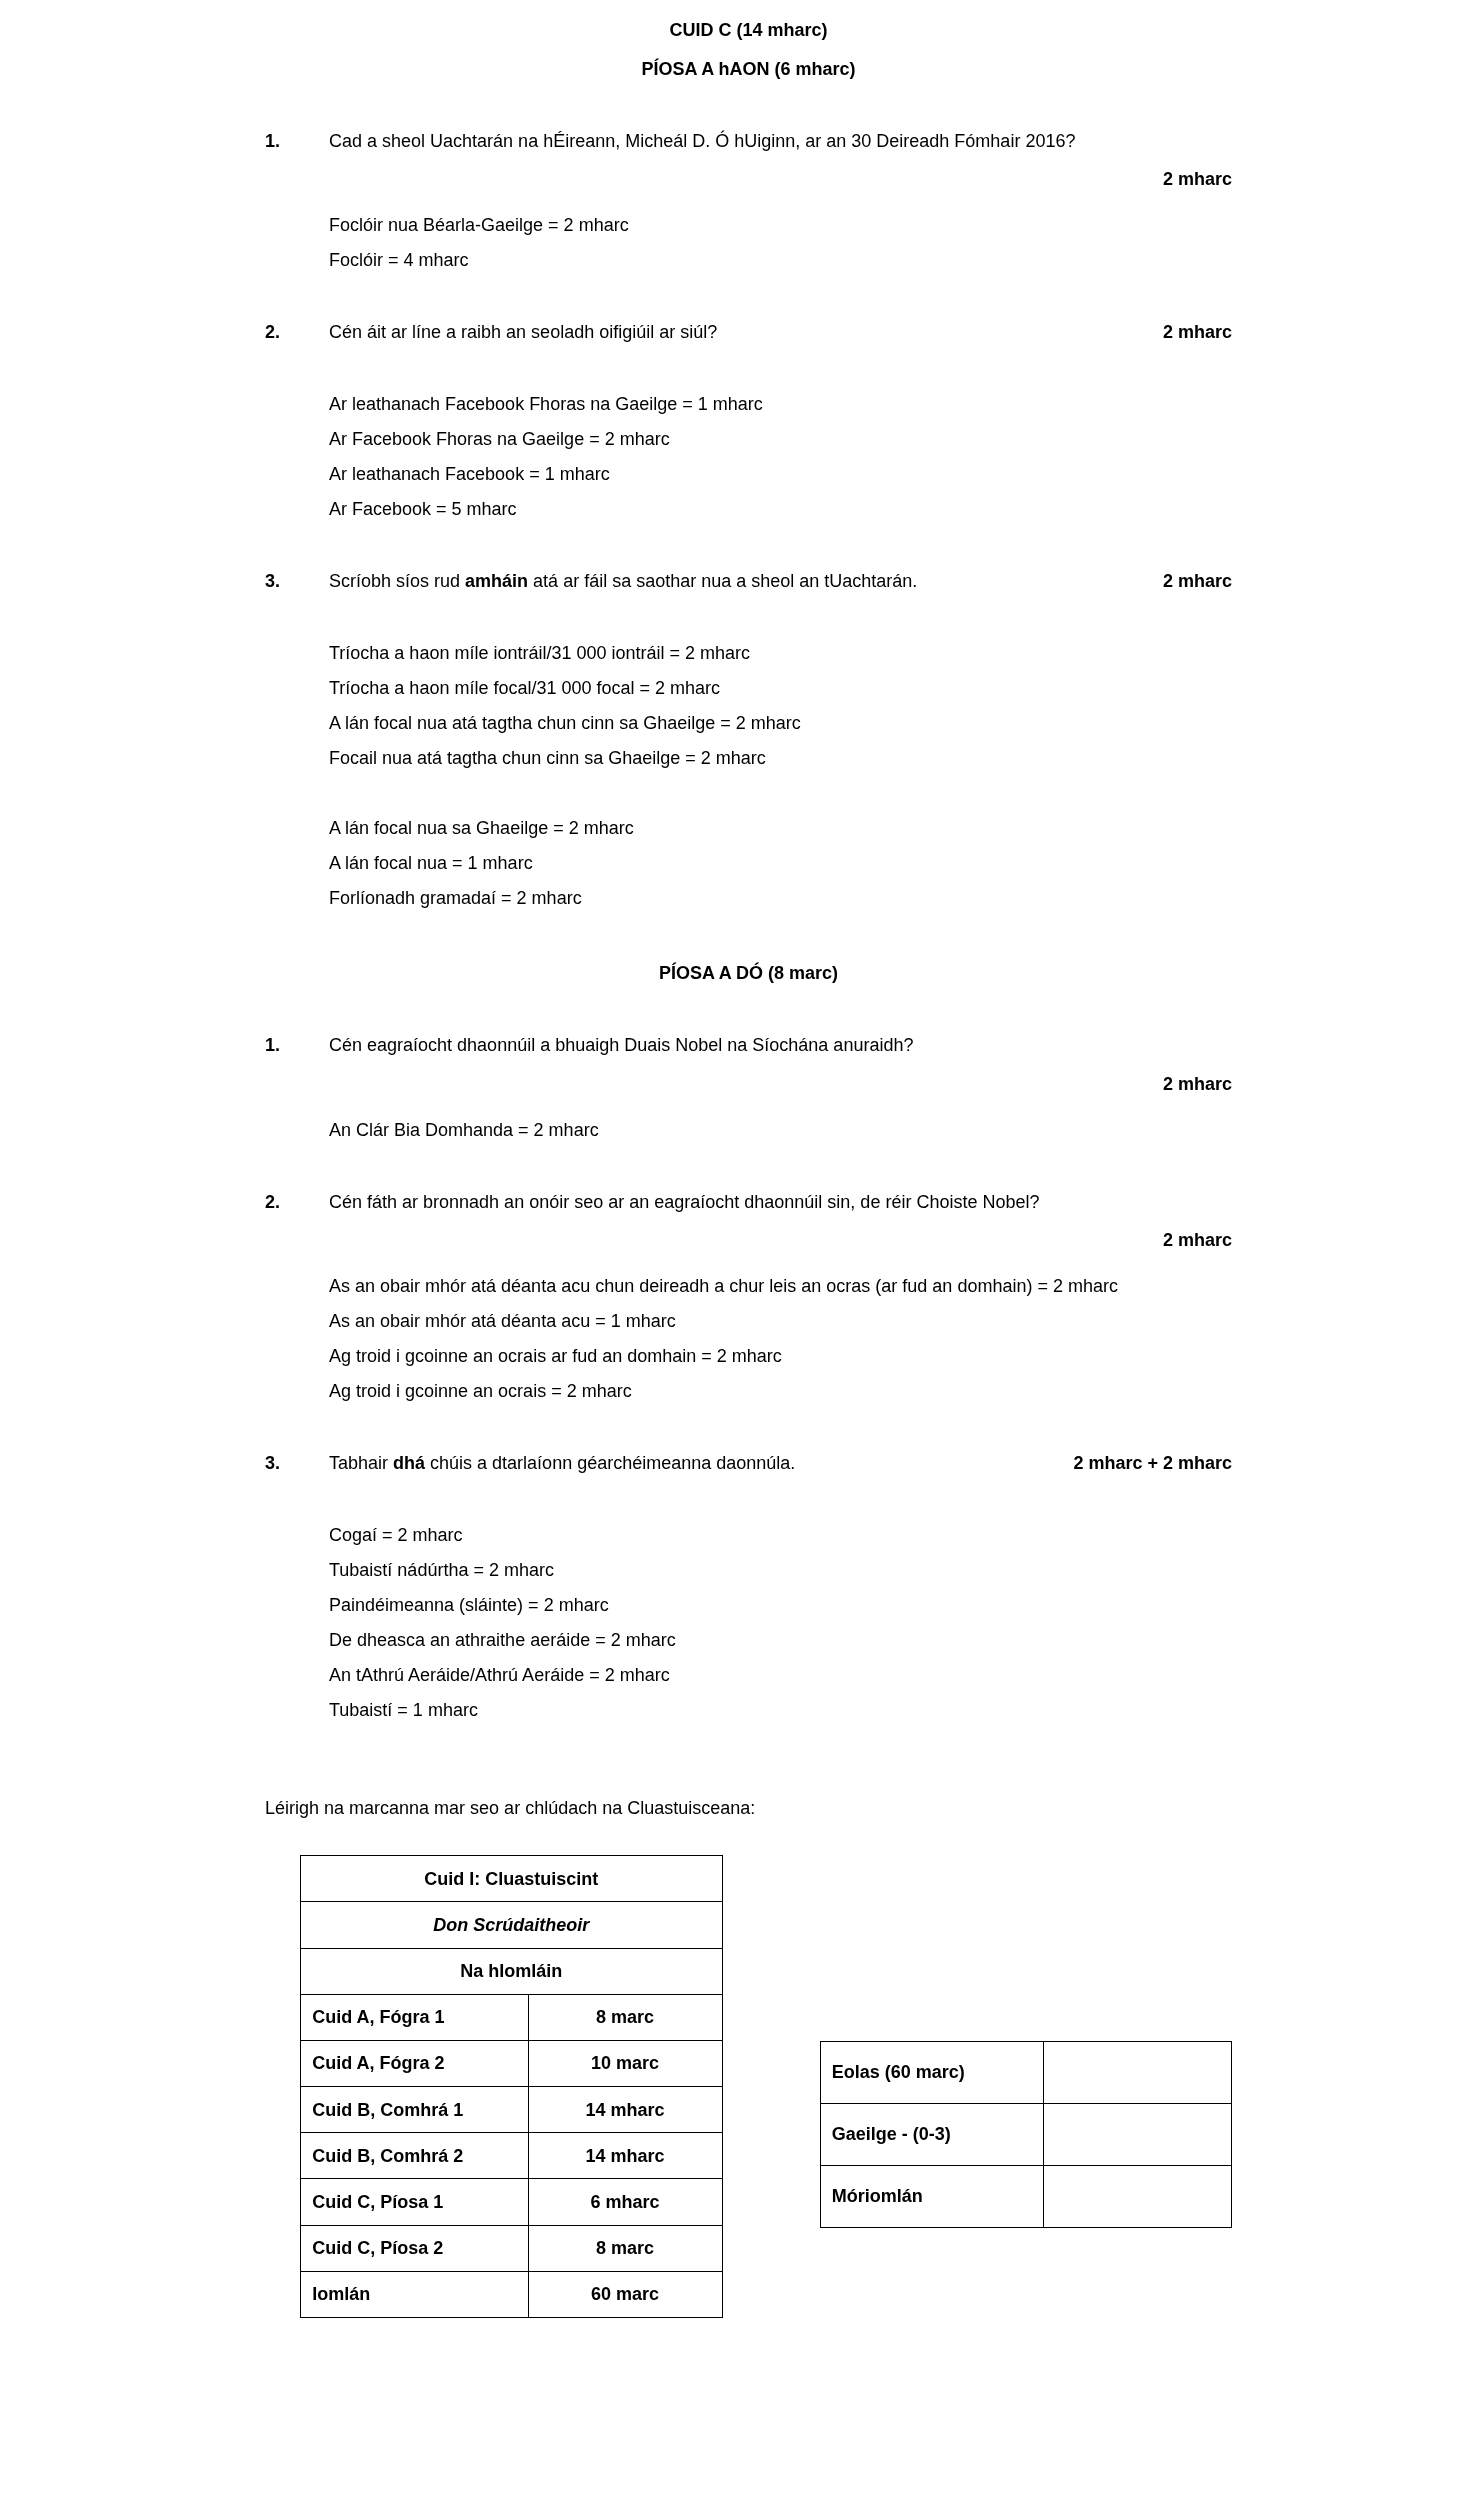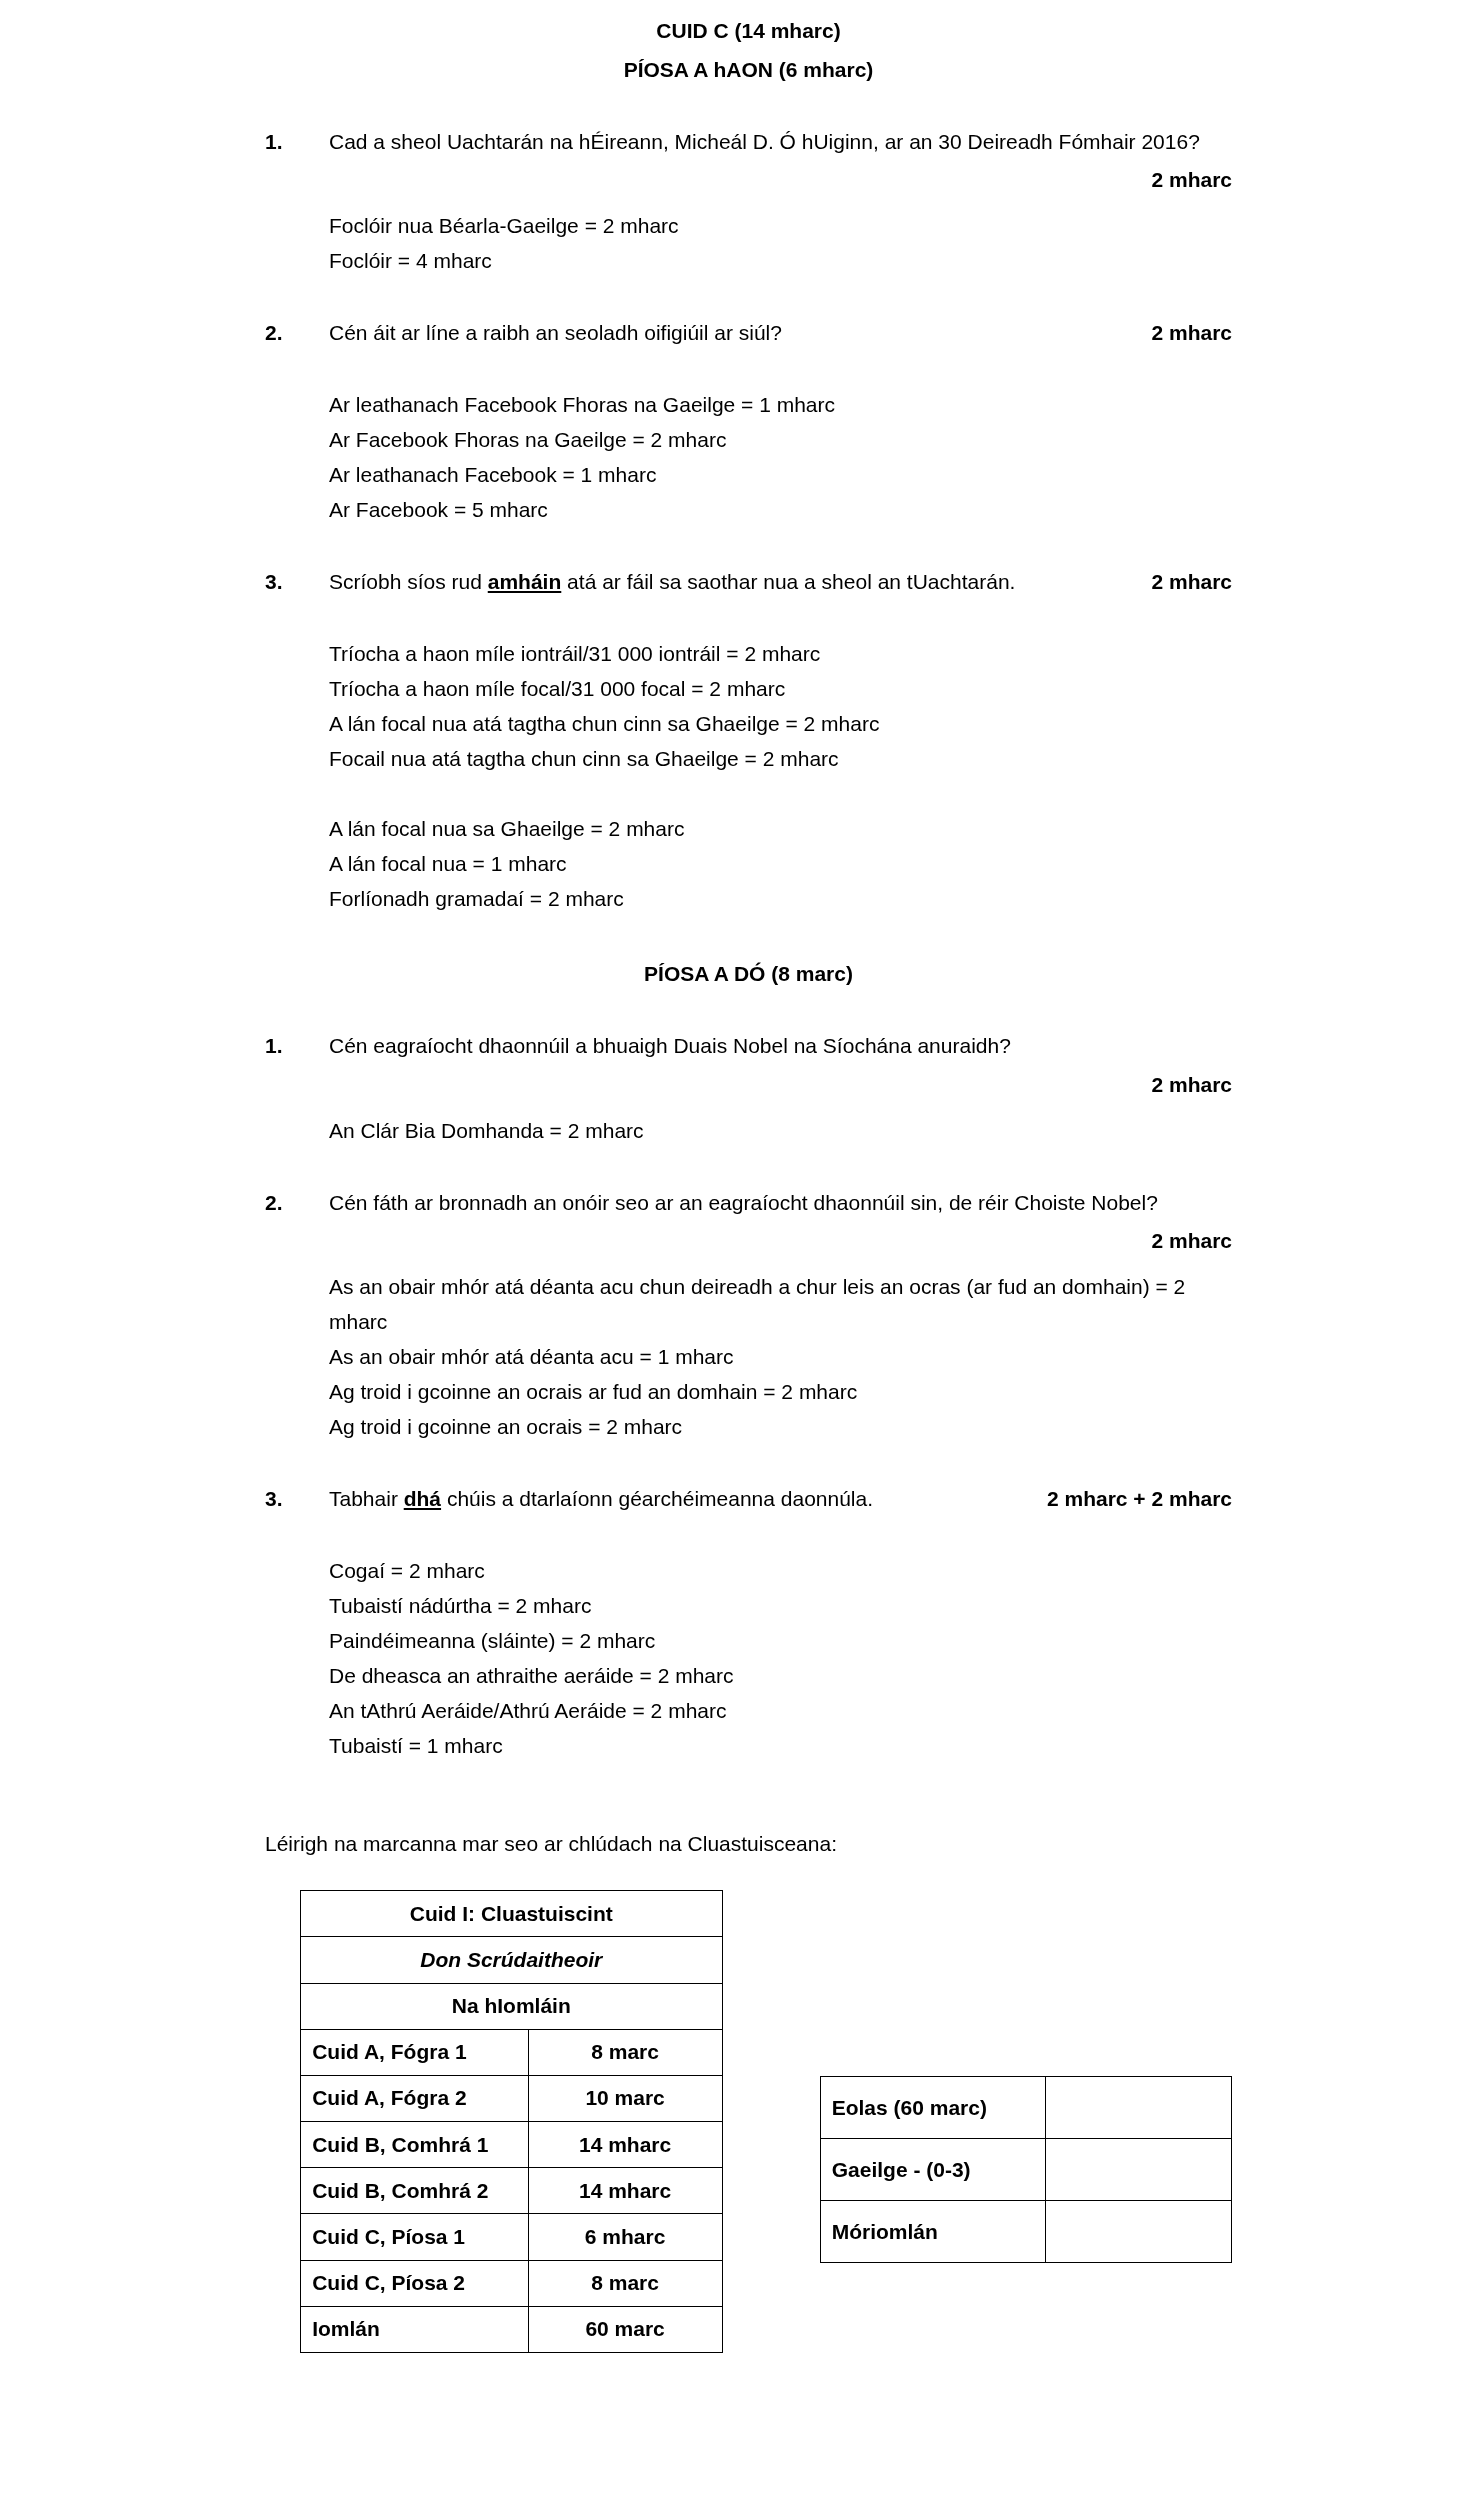--- a/index.html
+++ b/index.html
@@ -5,37 +5,37 @@
 <style>
   * { box-sizing: border-box; }
   html, body { margin: 0; padding: 0; background: #ffffff; }
   .page {
     width: 1296px;
     min-height: 2512px;
     margin: 0 auto;
     background: #ffffff;
     color: #000000;
     font-family: "Liberation Sans", sans-serif;
-    font-size: 21px;
+    font-size: 18px;
     line-height: 35px;
     padding: 13px 145px 48px 184px;
     overflow: hidden;
   }
   .doc-title   { text-align: center; font-weight: bold; margin: 0; }
   .piece-title { text-align: center; font-weight: bold; margin: 4px 0 0 0; }
   .piece-title.second { margin-top: 40px; }
 
   .question { display: flex; margin-top: 37px; }
   .qnum  { flex: 0 0 64px; width: 64px; font-weight: bold; }
   .qbody { flex: 1; min-width: 0; }
   .qrow  { display: flex; justify-content: space-between; align-items: flex-start; }
   .qtext { display: inline; }
   .marks { font-weight: bold; white-space: nowrap; margin-left: 19px; }
   .marks-line { text-align: right; font-weight: bold; margin-top: 3.2px; }
-  .b { font-weight: bold; text-decoration: underline; }
+  .b { font-weight: bold; }
 
   .answers { padding-left: 64px; margin-top: 37px; }
   .answers.tight { margin-top: 11.2px; }
   .answers.group-b { margin-top: 35px; }
   .ans { max-width: 1065px; }
 
   .note { margin-top: 63px; }
 
   .tables-row { display: flex; align-items: flex-start; margin-top: 29px; }
   table { border-collapse: collapse; }

